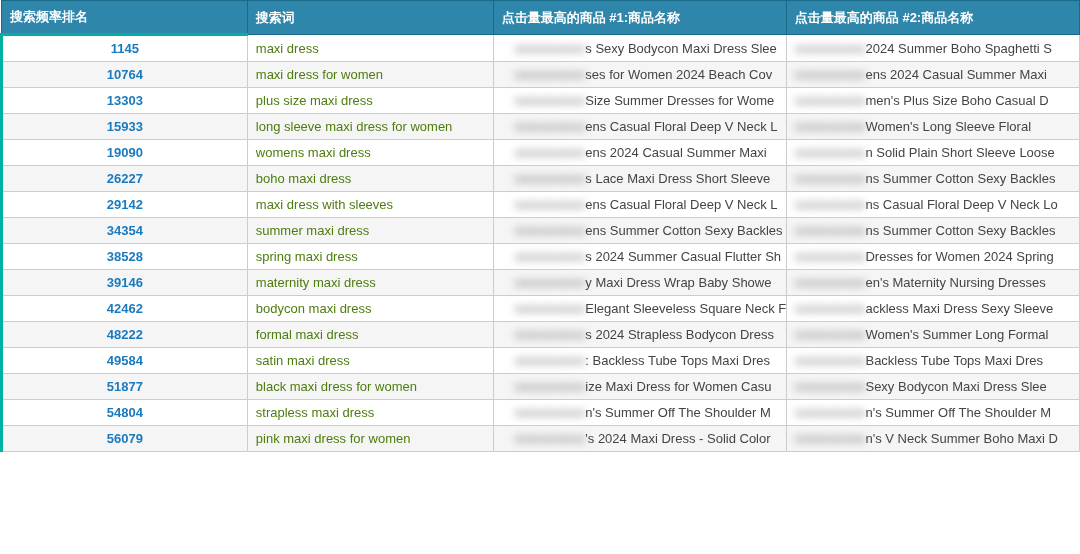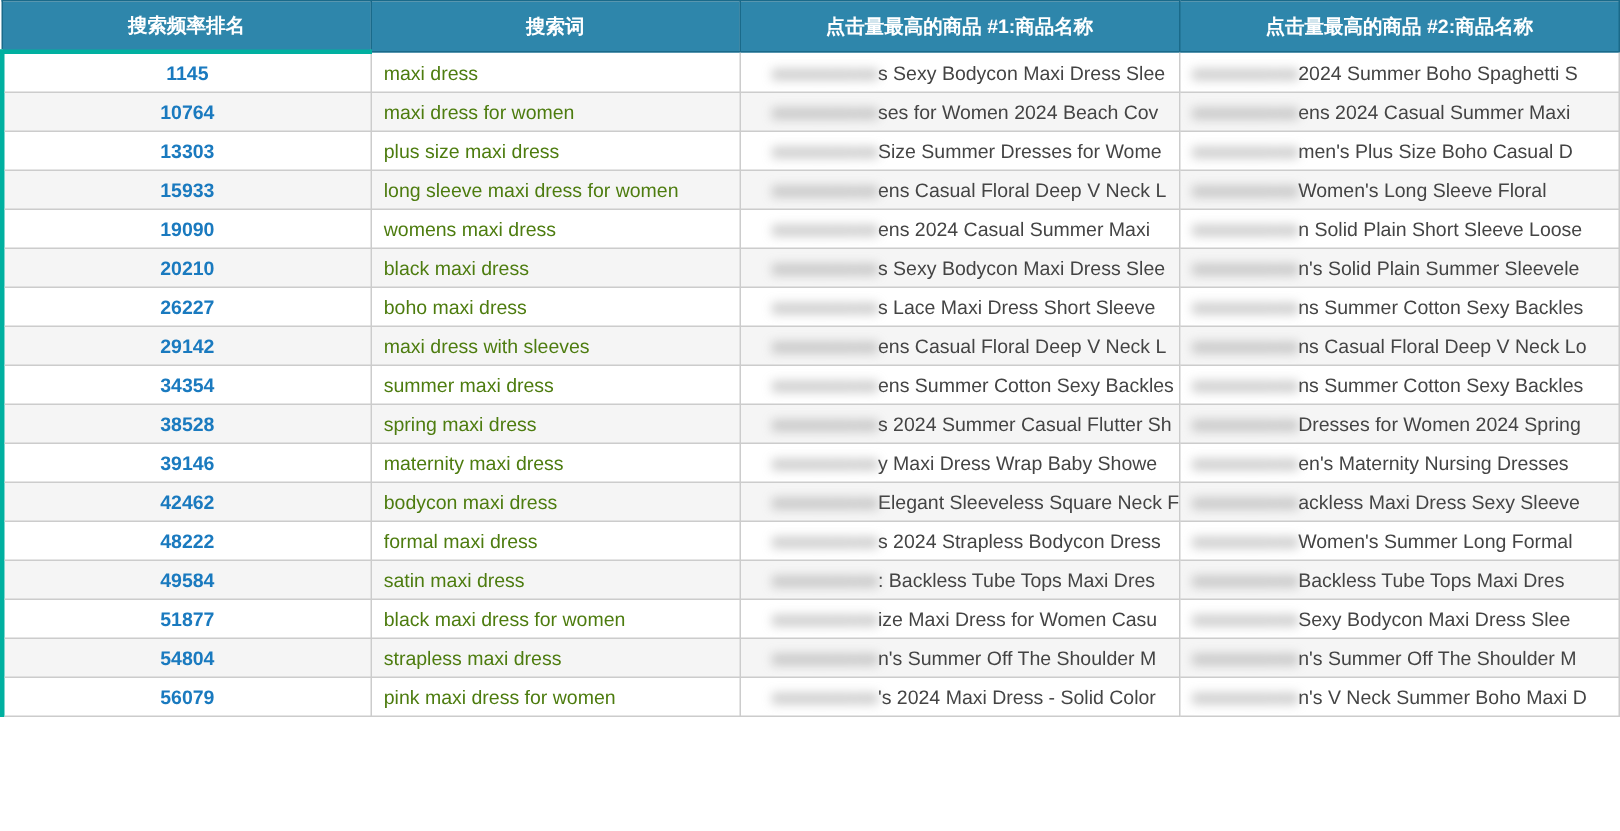--- a/index.html
+++ b/index.html
@@ -16,21 +16,21 @@
     }
     table {
       width: 100%;
       border-collapse: collapse;
       font-size: 13px;
     }
     thead tr th {
       background: #2E86AB;
       color: #fff;
       padding: 7px 8px;
-      text-align: center;
+      text-align: left;
       font-weight: bold;
       font-size: 13px;
       border: 1px solid #1a6a8a;
     }
     tbody tr td {
       padding: 5px 8px;
       border: 1px solid #ccc;
       white-space: nowrap;
       overflow: hidden;
       max-width: 0;
@@ -112,26 +112,20 @@
           <td class="col-product1"><span class="blurred-text">●●●●●●●●● </span><span class="partial-visible">ens Casual Floral Deep V Neck L</span></td>
           <td class="col-product2"><span class="blurred-text">●●●●●●●●● </span><span class="partial-visible">Women's Long Sleeve Floral</span></td>
         </tr>
         <tr>
           <td class="col-rank">19090</td>
           <td class="col-keyword">womens maxi dress</td>
           <td class="col-product1"><span class="blurred-text">●●●●●●●●● </span><span class="partial-visible">ens 2024 Casual Summer Maxi</span></td>
           <td class="col-product2"><span class="blurred-text">●●●●●●●●● </span><span class="partial-visible">n Solid Plain Short Sleeve Loose</span></td>
         </tr>
         <tr>
-          <td class="col-rank">20210</td>
-          <td class="col-keyword">black maxi dress</td>
-          <td class="col-product1"><span class="blurred-text">●●●●●●●●● </span><span class="partial-visible">s Sexy Bodycon Maxi Dress Slee</span></td>
-          <td class="col-product2"><span class="blurred-text">●●●●●●●●● </span><span class="partial-visible">n's Solid Plain Summer Sleevele</span></td>
-        </tr>
-        <tr>
           <td class="col-rank">26227</td>
           <td class="col-keyword">boho maxi dress</td>
           <td class="col-product1"><span class="blurred-text">●●●●●●●●● </span><span class="partial-visible">s Lace Maxi Dress Short Sleeve</span></td>
           <td class="col-product2"><span class="blurred-text">●●●●●●●●● </span><span class="partial-visible">ns Summer Cotton Sexy Backles</span></td>
         </tr>
         <tr>
           <td class="col-rank">29142</td>
           <td class="col-keyword">maxi dress with sleeves</td>
           <td class="col-product1"><span class="blurred-text">●●●●●●●●● </span><span class="partial-visible">ens Casual Floral Deep V Neck L</span></td>
           <td class="col-product2"><span class="blurred-text">●●●●●●●●● </span><span class="partial-visible">ns Casual Floral Deep V Neck Lo</span></td>

